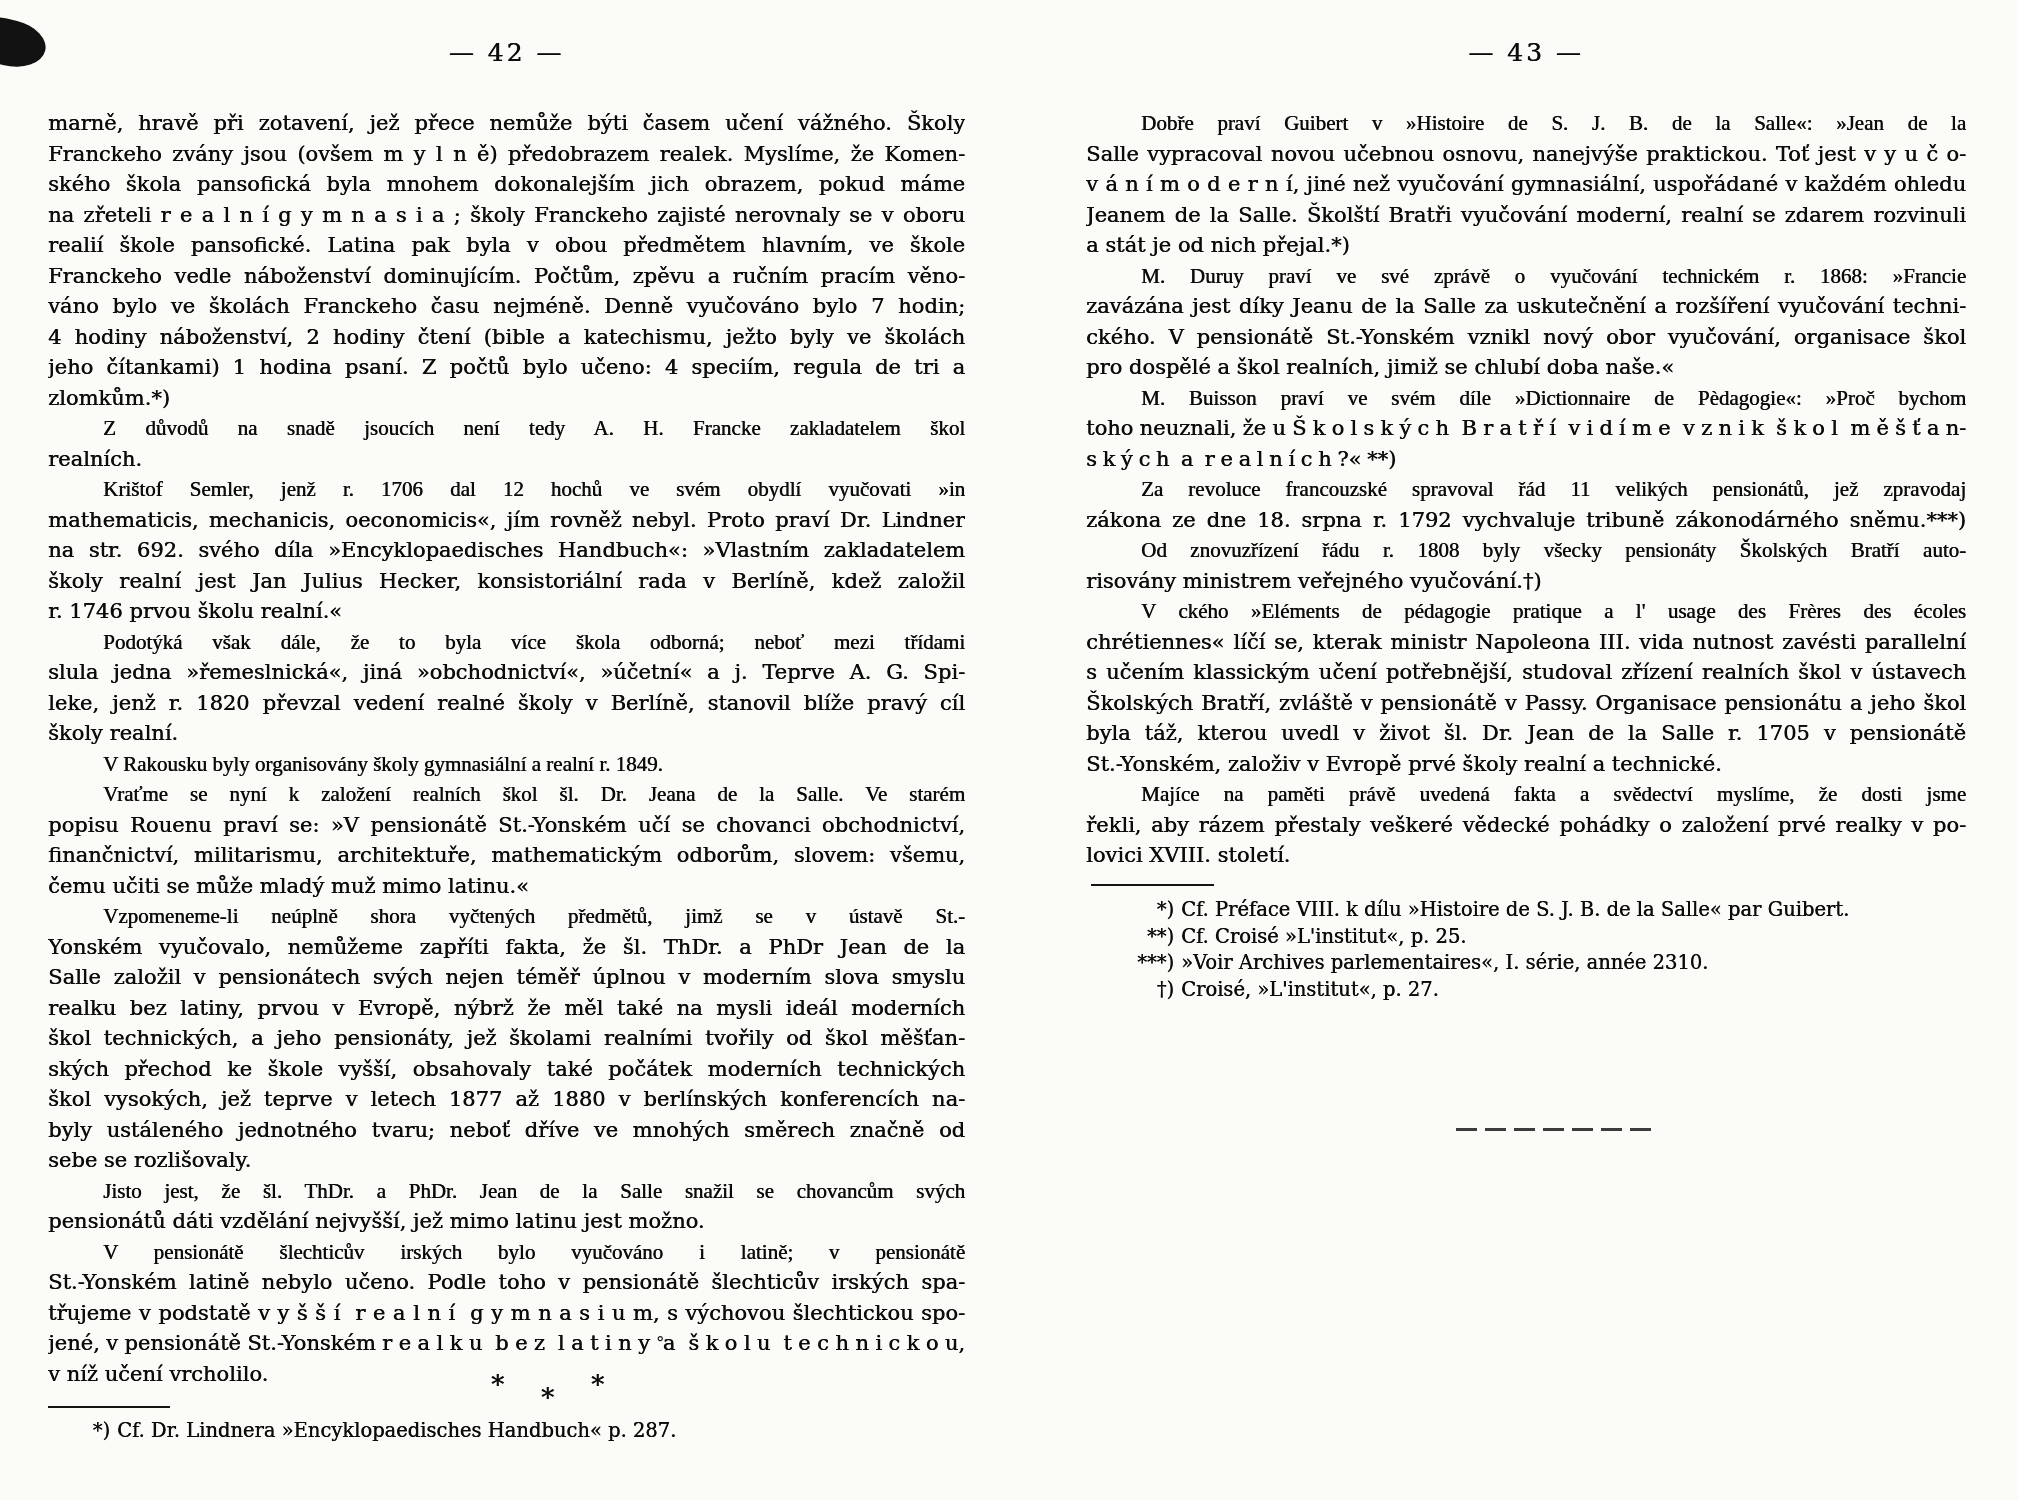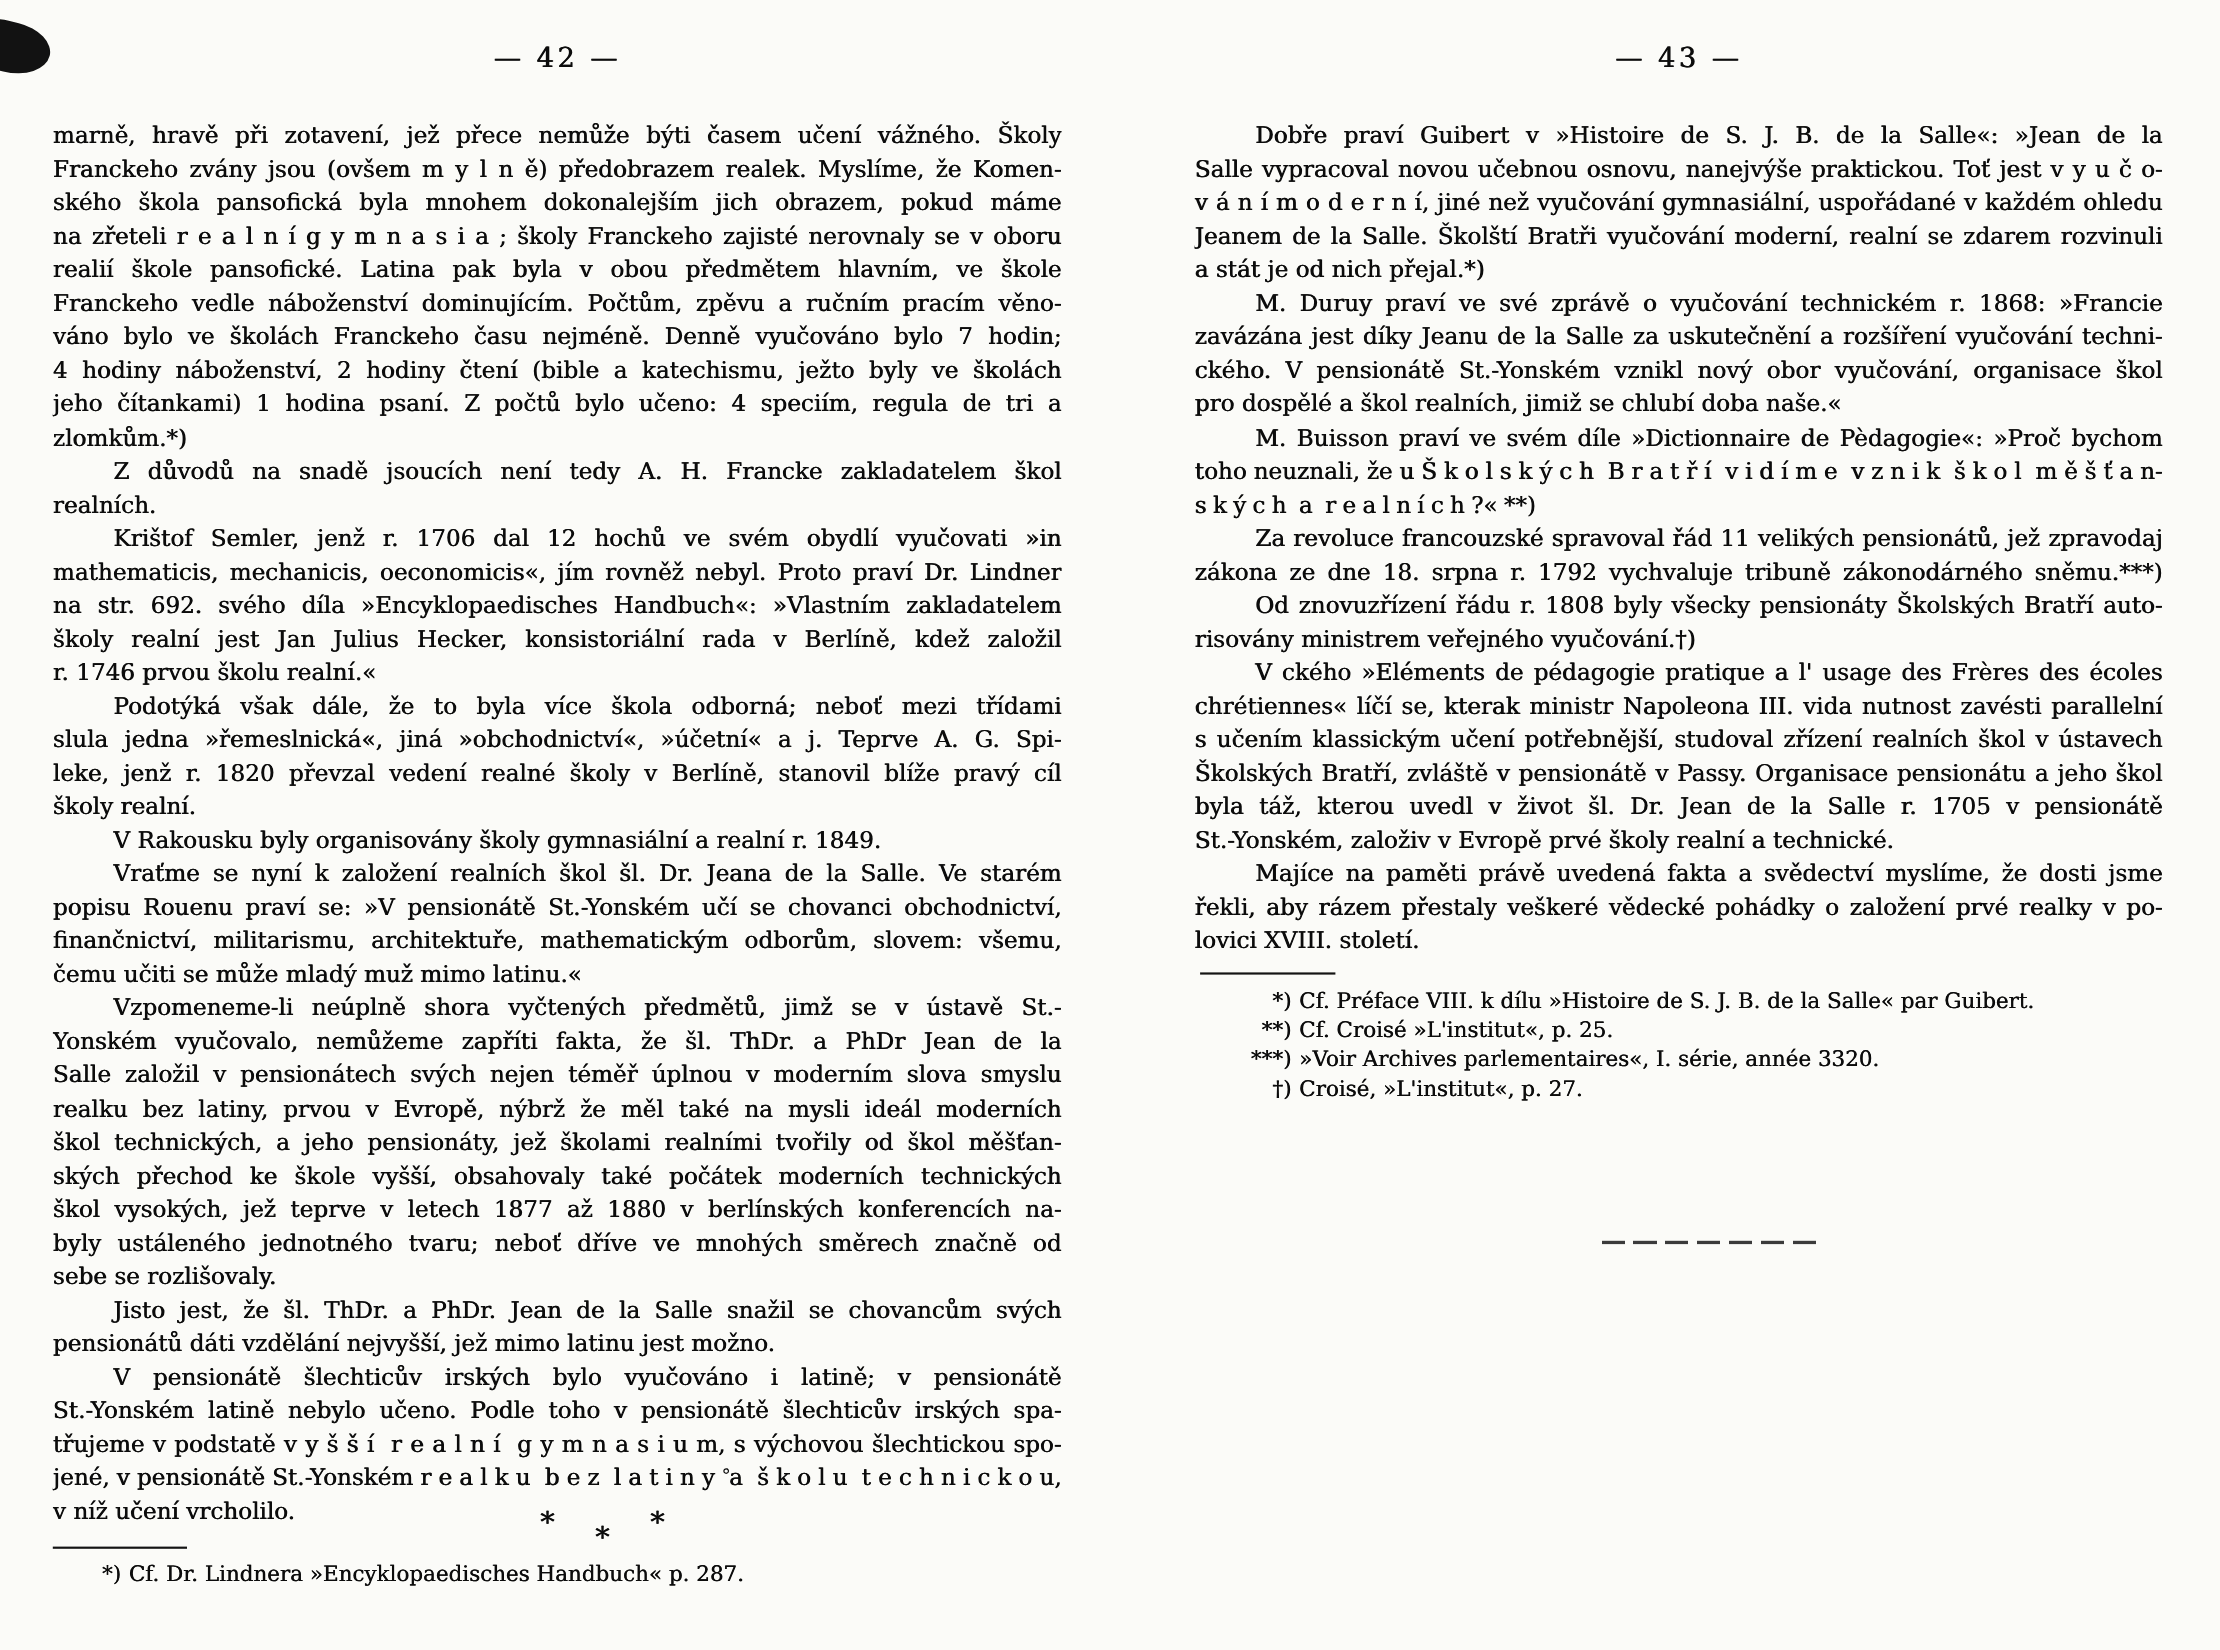--- a/index.html
+++ b/index.html
@@ -15,21 +15,21 @@
     position:absolute;top:38px;left:0;width:100%;text-align:center;
     font-size:25px;letter-spacing:3px;text-shadow:0.5px 0 0 currentColor;
   }
   .pagebody{position:absolute;top:108px;left:0;width:100%;}
   .line{
     height:30.5px;line-height:30.5px;font-size:21px;
     text-align:justify;text-align-last:justify;overflow:hidden;
     text-shadow:0.5px 0 0 currentColor;
   }
   .line.noj{text-align:center;text-align-last:left;}
-  .line.ind{padding-left:55px;}
+  .line.ind{padding-left:55px;font-family:Liberation Serif, serif;}
   .line.tight{white-space:pre-wrap;word-spacing:-1px;}
   .asterism{position:absolute;top:1370px;left:395px;width:180px;height:48px;}
   .asterism span{position:absolute;font-size:26px;text-shadow:0.5px 0 0 currentColor;}
   .asterism span:nth-child(1){left:48px;top:0;}
   .asterism span:nth-child(2){left:148px;top:0;}
   .asterism span:nth-child(3){left:98px;top:13px;}
   .fnrule{position:absolute;height:0;border-top:2.5px solid #141414;}
   .fnrule-left{left:0;top:1406px;width:122px;}
   .fnrule-right{left:5px;top:884px;width:123px;}
   .footnotes{position:absolute;left:0;width:100%;}
@@ -155,21 +155,21 @@
   <div class="fn-row">
       <span class="fn-marker">*)</span>
       <span class="fn-text">Cf. Préface VIII. k dílu »Histoire de S. J. B. de la Salle« par Guibert.</span>
     </div>
       <div class="fn-row">
       <span class="fn-marker">**)</span>
       <span class="fn-text">Cf. Croisé »L'institut«, p. 25.</span>
     </div>
       <div class="fn-row">
       <span class="fn-marker">***)</span>
-      <span class="fn-text">»Voir Archives parlementaires«, I. série, année 3320.</span>
+      <span class="fn-text">»Voir Archives parlementaires«, I. série, année 2310.</span>
     </div>
       <div class="fn-row">
       <span class="fn-marker">†)</span>
       <span class="fn-text">Croisé, »L'institut«, p. 27.</span>
     </div>
     </div>
   <div class="dashrule"></div>
 </div>
 
 </body></html>

